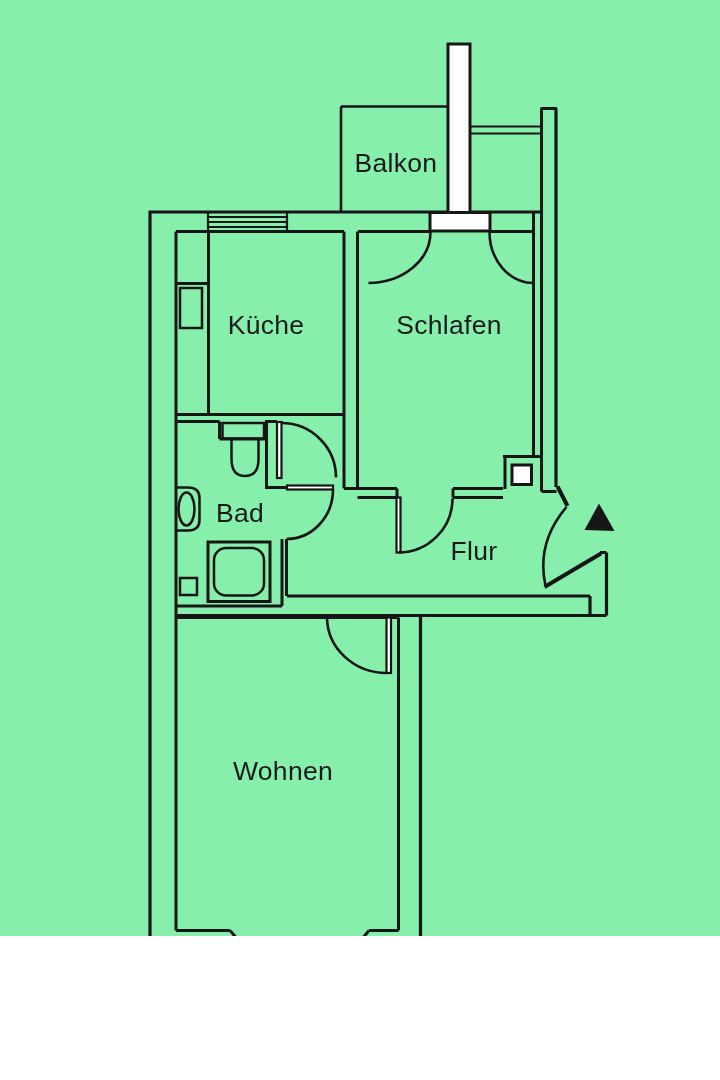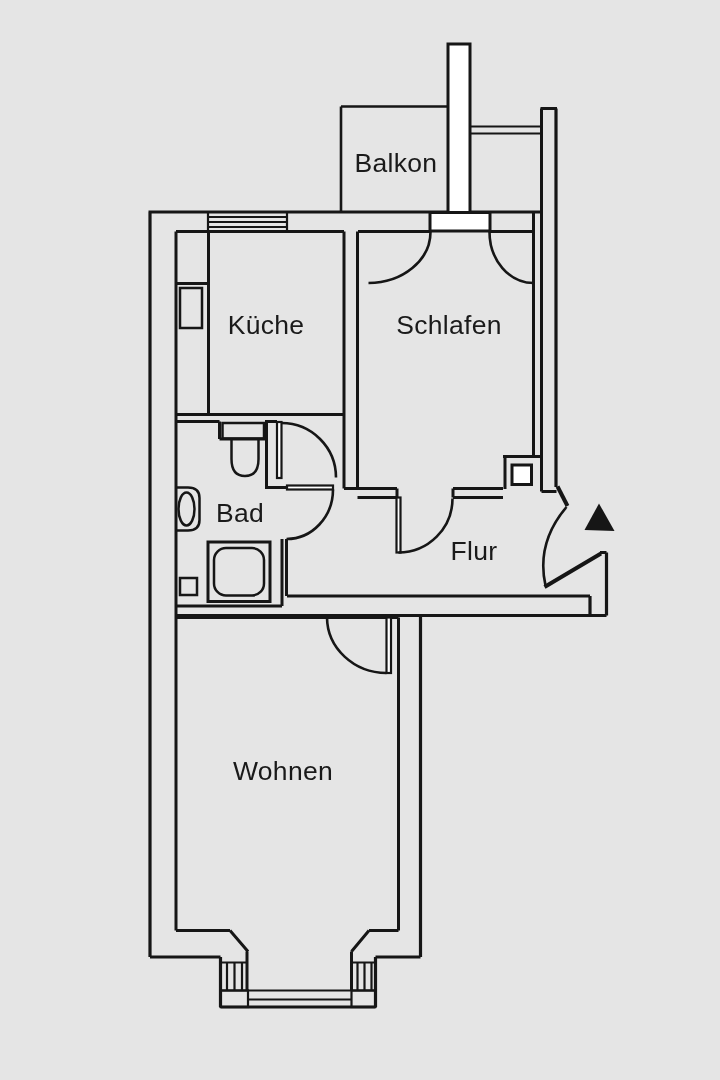--- a/index.html
+++ b/index.html
@@ -1,16 +1,16 @@
 <!DOCTYPE html>
 <html><head>
 <meta charset="utf-8">
 <style>
   html,body{margin:0;padding:0;background:#ffffff;}
-  .page{position:relative;width:720px;height:1080px;background:#e5e5e5;overflow:hidden;
+  .page{position:relative;width:720px;height:936px;background:#86efac;overflow:hidden;
         font-family:"Liberation Sans", sans-serif;}
   svg{display:block;}
   .w  {stroke:#161616;stroke-width:3.2;fill:none;stroke-linecap:butt;}
   .wi {stroke:#161616;stroke-width:3;fill:none;stroke-linecap:butt;}
   .win{stroke:#161616;stroke-width:2.2;fill:none;}
   .fx {stroke:#161616;stroke-width:2.5;fill:none;}
   .arc{stroke:#161616;stroke-width:2.6;fill:none;}
   .leaf{stroke:#161616;stroke-width:2.2;fill:#ffffff;}
   .wf {stroke:#161616;stroke-width:3;fill:#ffffff;}
   .diag{stroke:#161616;stroke-width:4;fill:none;}

